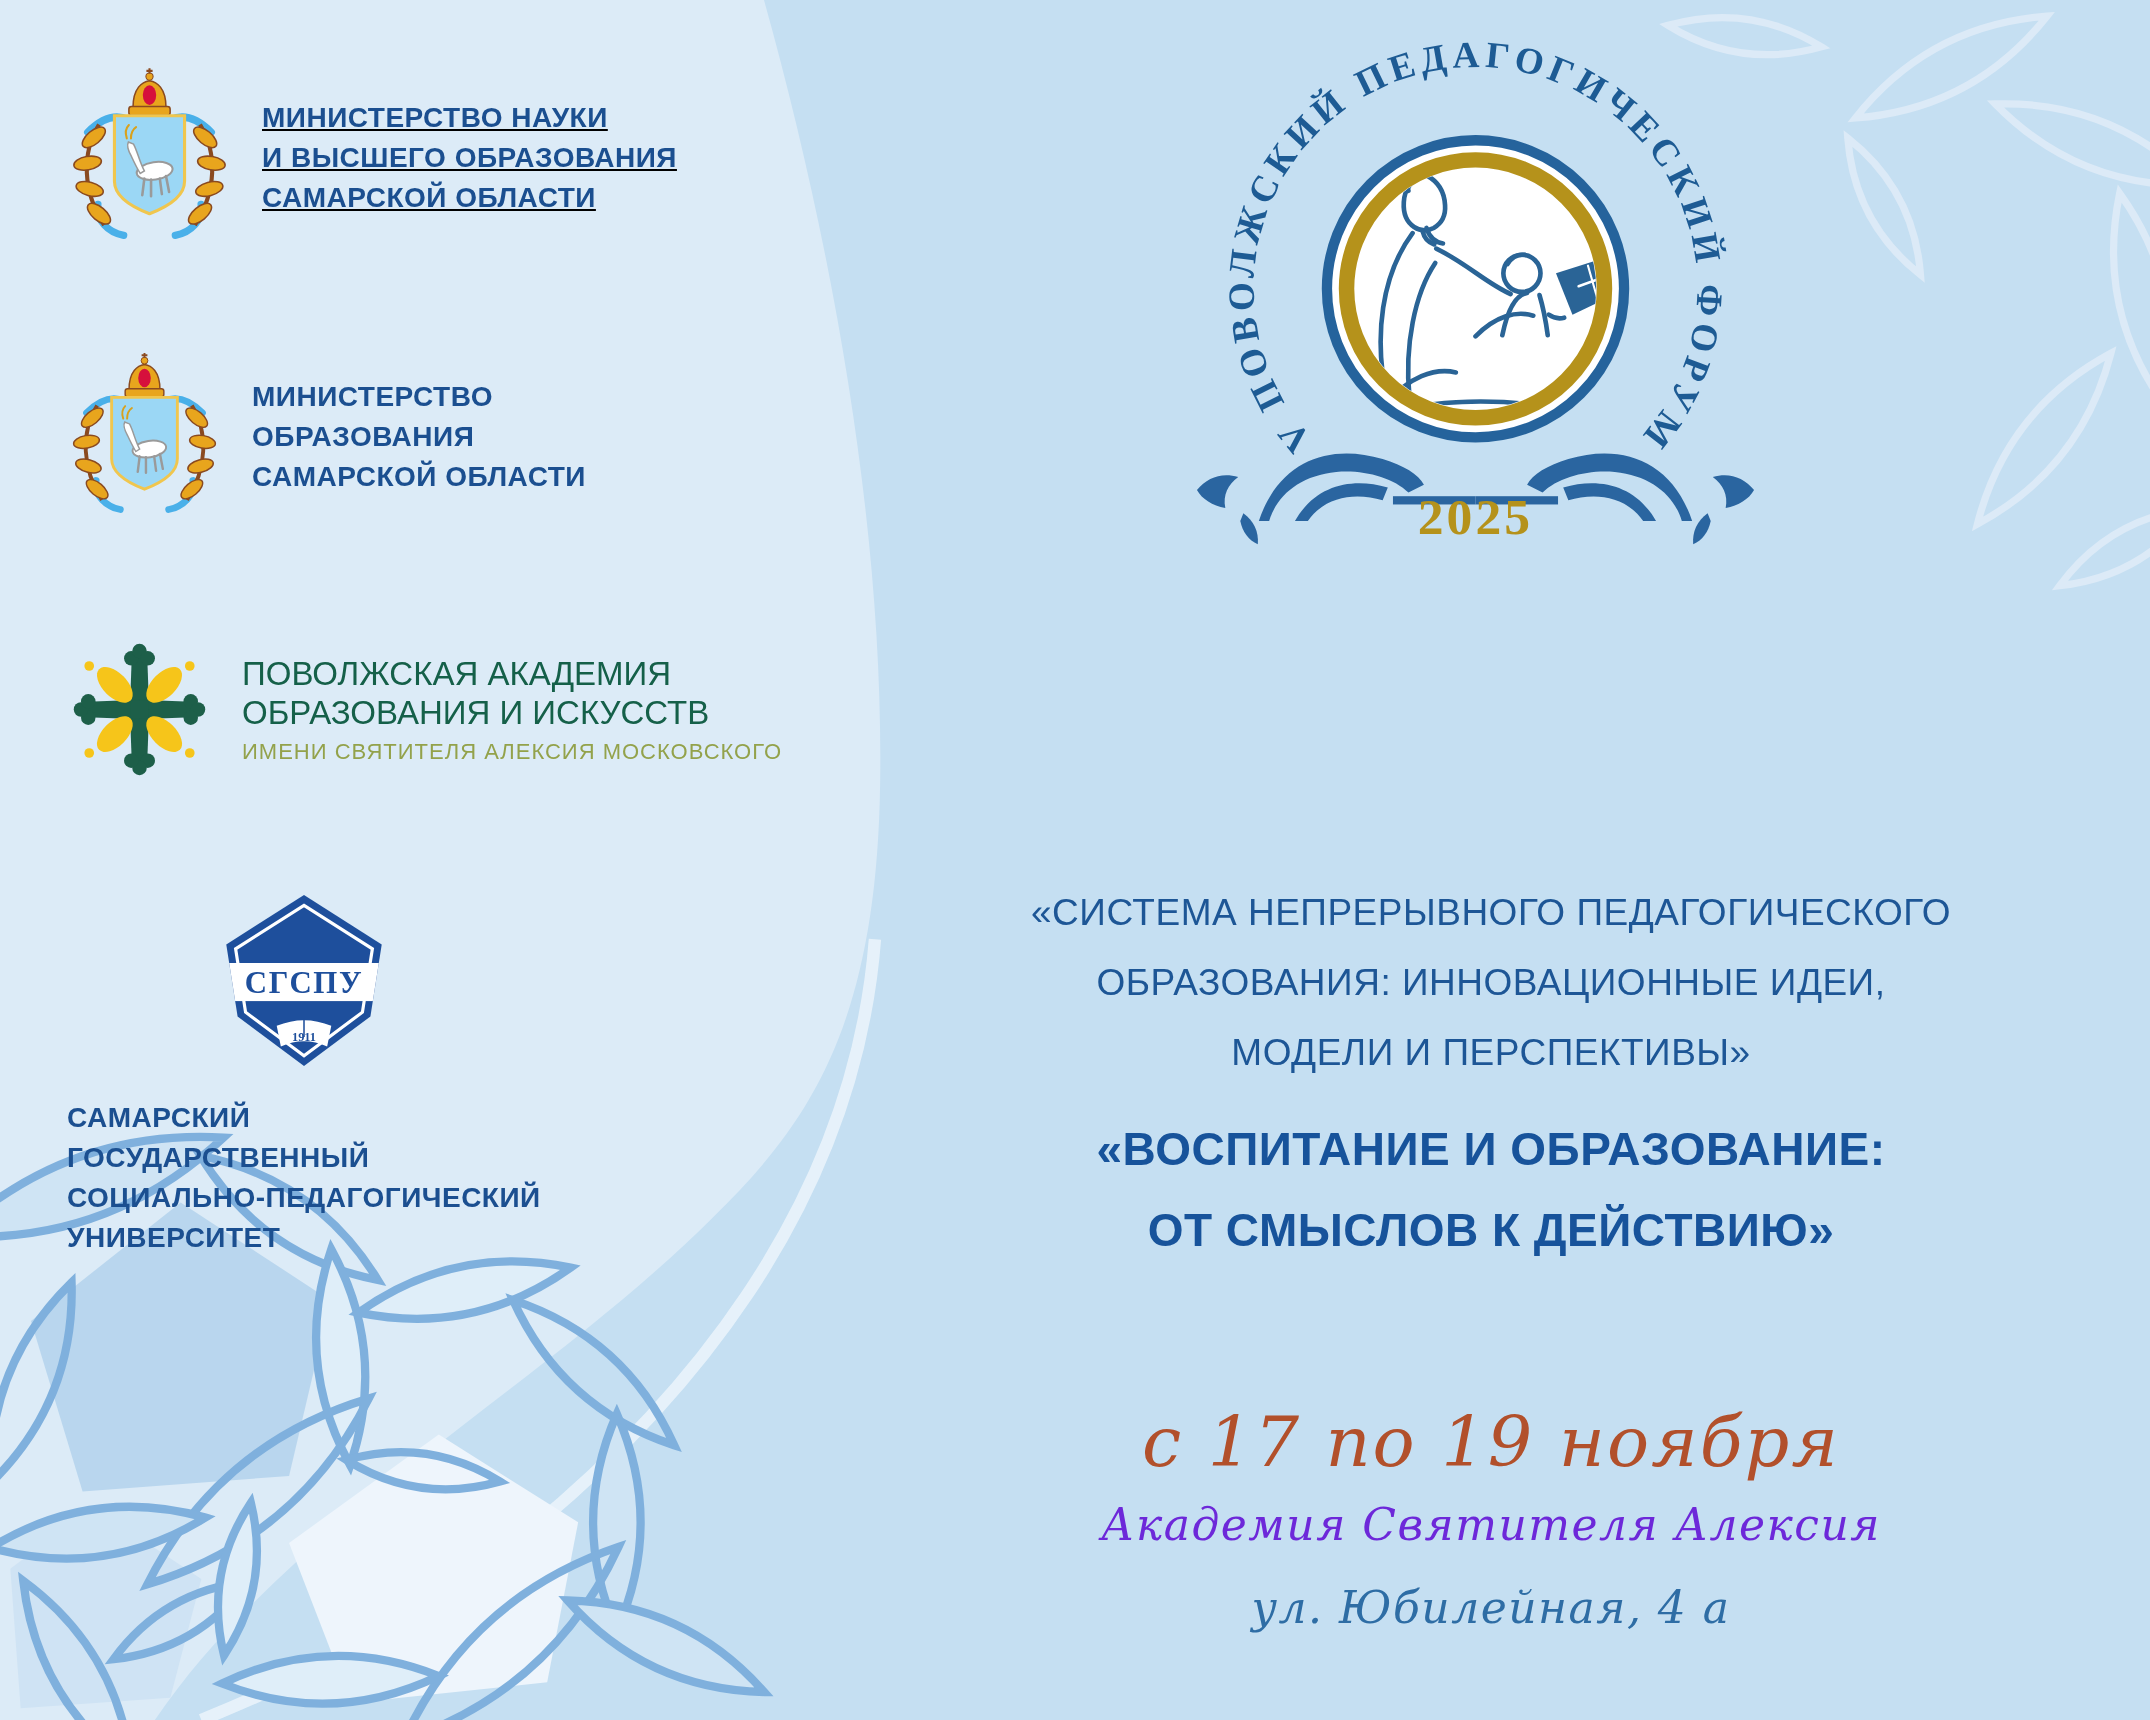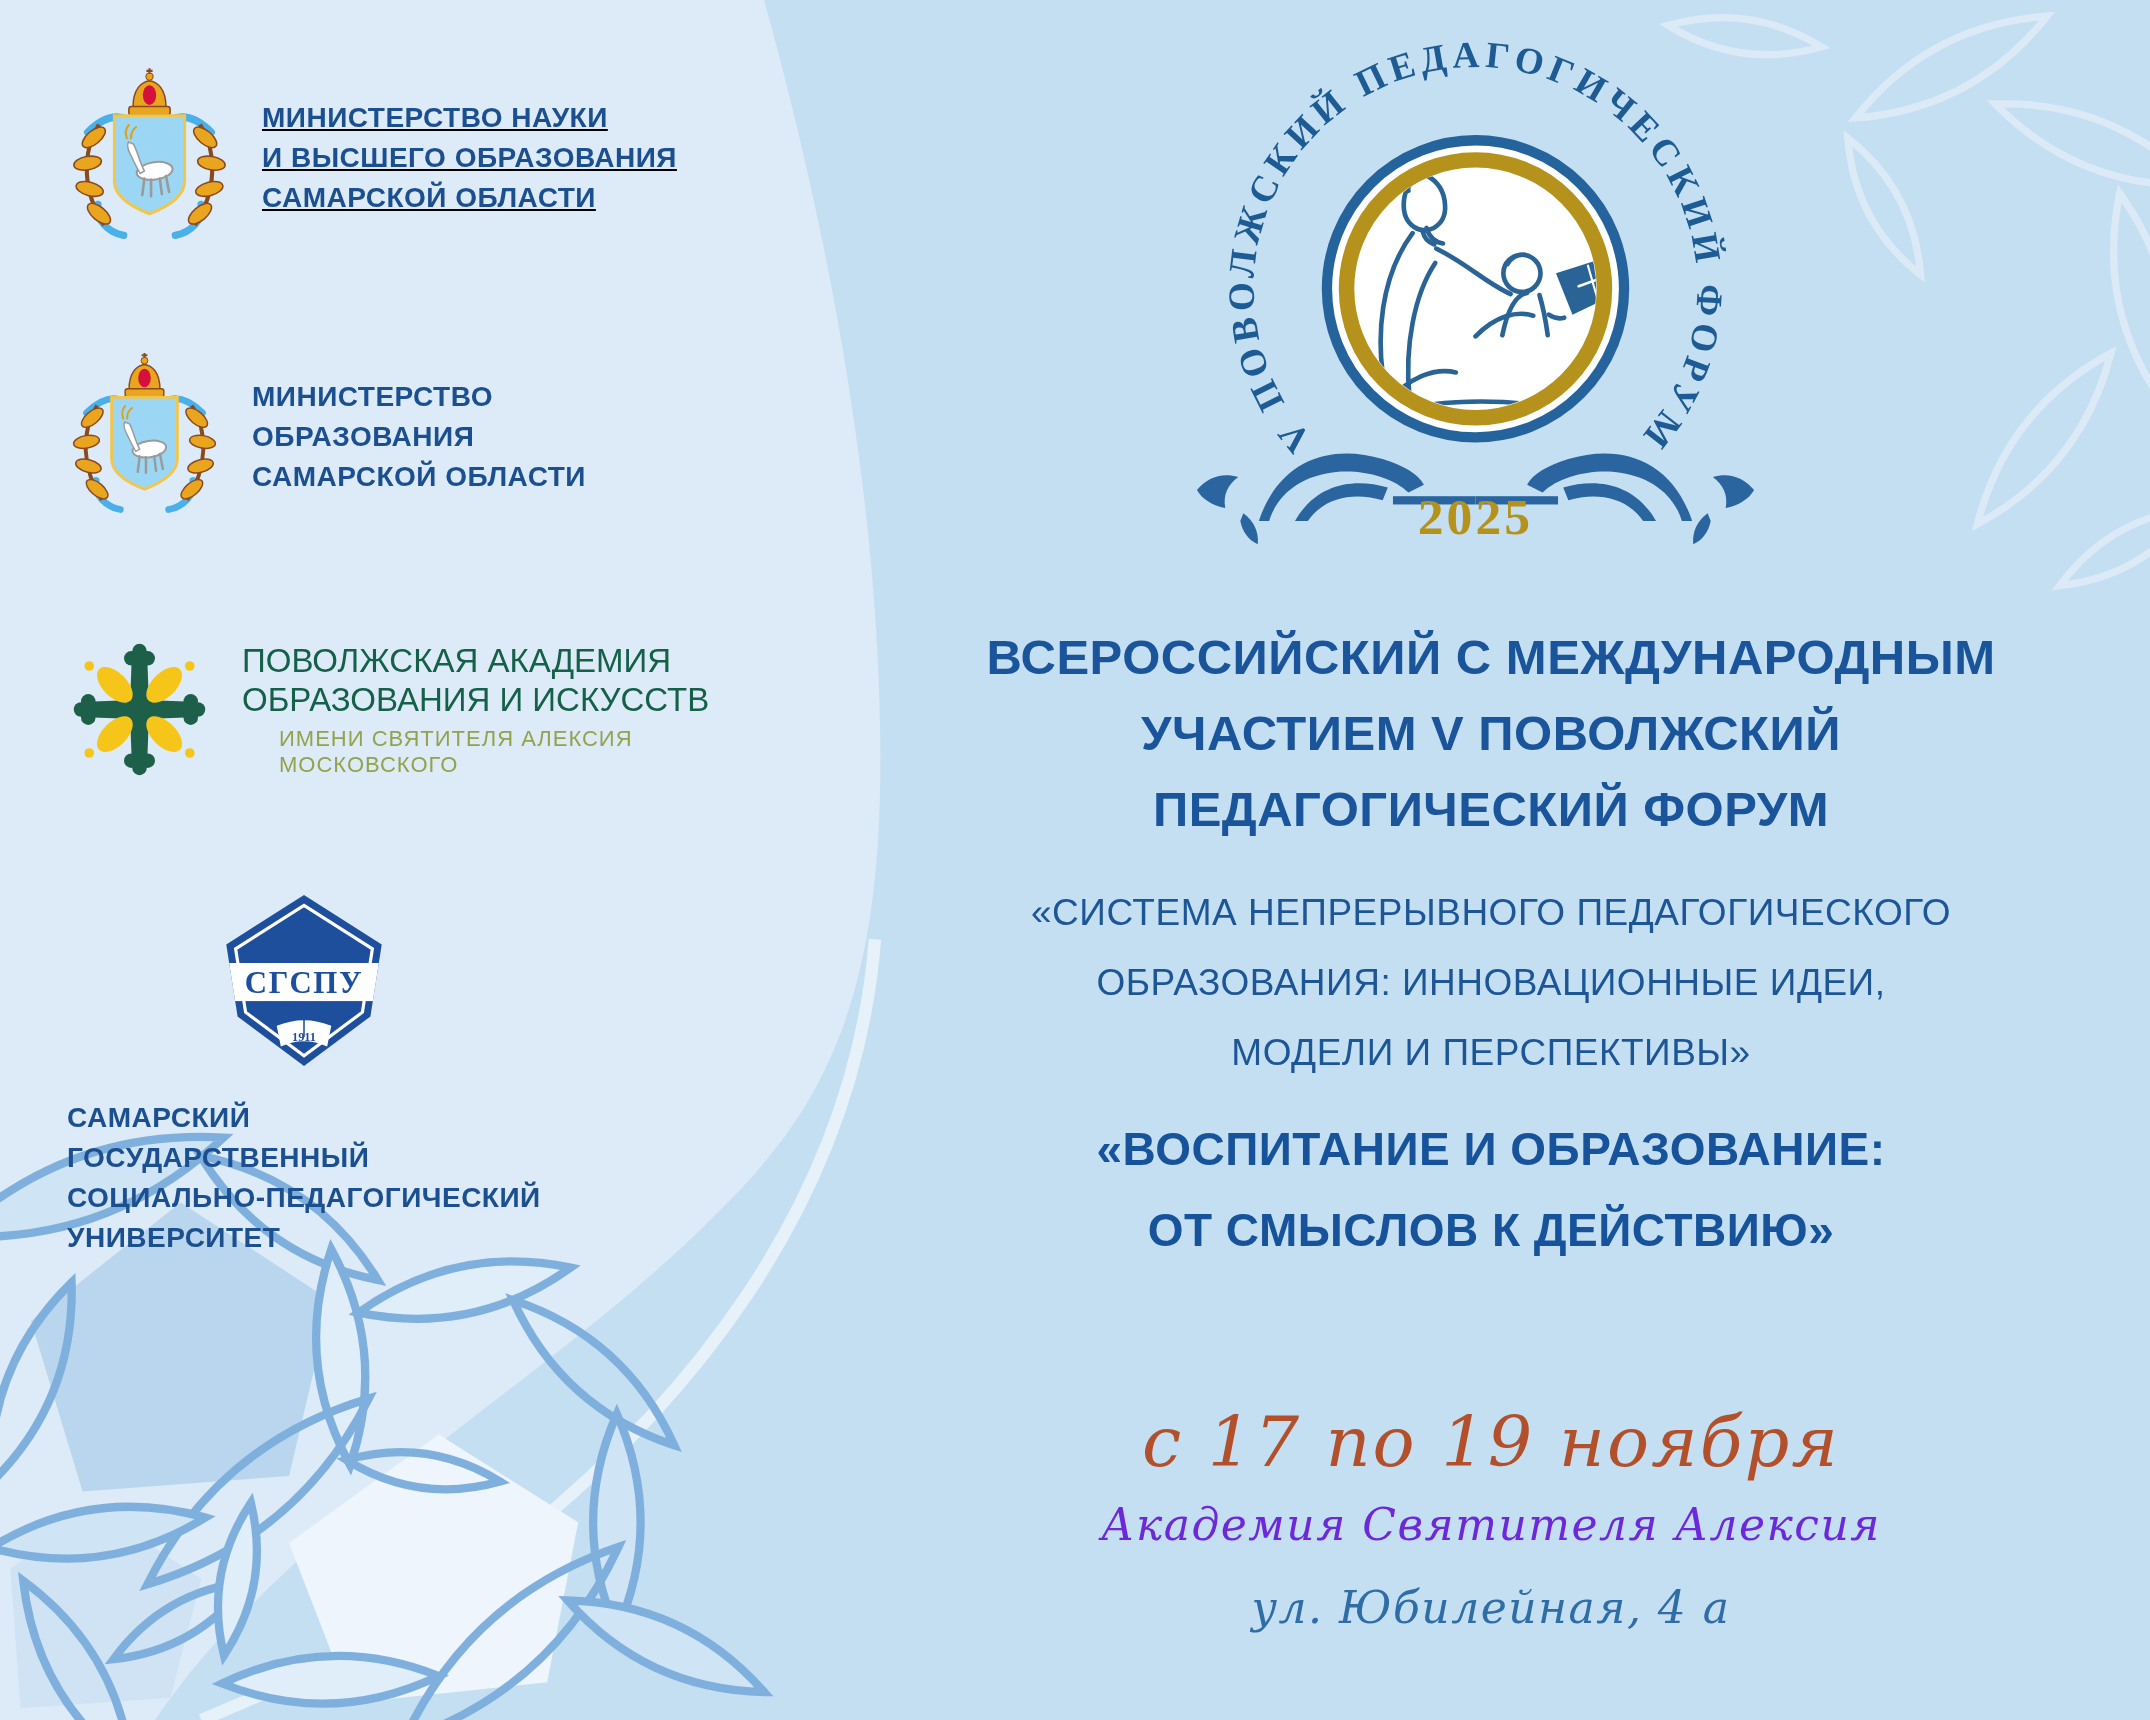--- a/index.html
+++ b/index.html
@@ -21,21 +21,21 @@
   .partner-text{
     font-weight:bold;font-size:28px;line-height:40px;letter-spacing:0.5px;
     color:#1b4f90;white-space:pre-line;
   }
   .partner-text.green{
     font-weight:normal;font-size:33px;line-height:39px;letter-spacing:0;
     color:#156049;
   }
   .partner-subline{
     margin-top:7.2px;font-size:22px;letter-spacing:1px;color:#93a24b;
-    font-weight:normal;white-space:pre-line;margin-left:37px;
+    font-weight:normal;white-space:pre-line;
   }
   .logo{flex:0 0 auto;display:block;}
 
   
   .main-text{position:absolute;left:877px;width:1228px;text-align:center;white-space:pre-line;}
   .title{top:586px;font-size:49px;font-weight:bold;color:#1a549a;line-height:76px;letter-spacing:0.5px;}
   .subtitle{top:878px;font-size:37px;font-weight:normal;color:#1d5696;line-height:70px;letter-spacing:0.5px;}
   .slogan{top:1109px;font-size:46px;font-weight:bold;color:#17539b;line-height:81px;letter-spacing:0.5px;}
   .script{font-family:"DejaVu Serif","Liberation Serif",serif;font-style:italic;}
   .dates{top:1370px;font-size:70px;color:#b2502b;letter-spacing:2.1px;margin-top:31px;}
@@ -260,23 +260,20 @@
         <rect x="440" y="952" width="160" height="16"></rect>
         <path d="M60,940 C80,915 110,905 140,915 C120,930 110,950 115,975 C90,970 70,958 60,940 Z"></path>
         <path d="M150,985 C170,1000 180,1020 178,1045 C160,1038 148,1020 144,1000 Z"></path>
       </g>
       <use href="#flourishLeft" transform="matrix(-1,0,0,1,1200,0)"></use>
     </g>
 
     <text x="600" y="1025" text-anchor="middle" font-family="Liberation Serif, serif" font-weight="bold" font-size="100" fill="#b5921b" letter-spacing="6">2025</text>
   </svg>
 
-  <h1 class="main-text title">ВСЕРОССИЙСКИЙ С МЕЖДУНАРОДНЫМ
-УЧАСТИЕМ V ПОВОЛЖСКИЙ
-ПЕДАГОГИЧЕСКИЙ ФОРУМ</h1>
 
   <div class="main-text subtitle">«СИСТЕМА НЕПРЕРЫВНОГО ПЕДАГОГИЧЕСКОГО
 ОБРАЗОВАНИЯ: ИННОВАЦИОННЫЕ ИДЕИ,
 МОДЕЛИ И ПЕРСПЕКТИВЫ»</div>
 
   <div class="main-text slogan">«ВОСПИТАНИЕ И ОБРАЗОВАНИЕ:
 ОТ СМЫСЛОВ К ДЕЙСТВИЮ»</div>
 
   <div class="main-text script dates">с 17 по 19 ноября</div>
 

